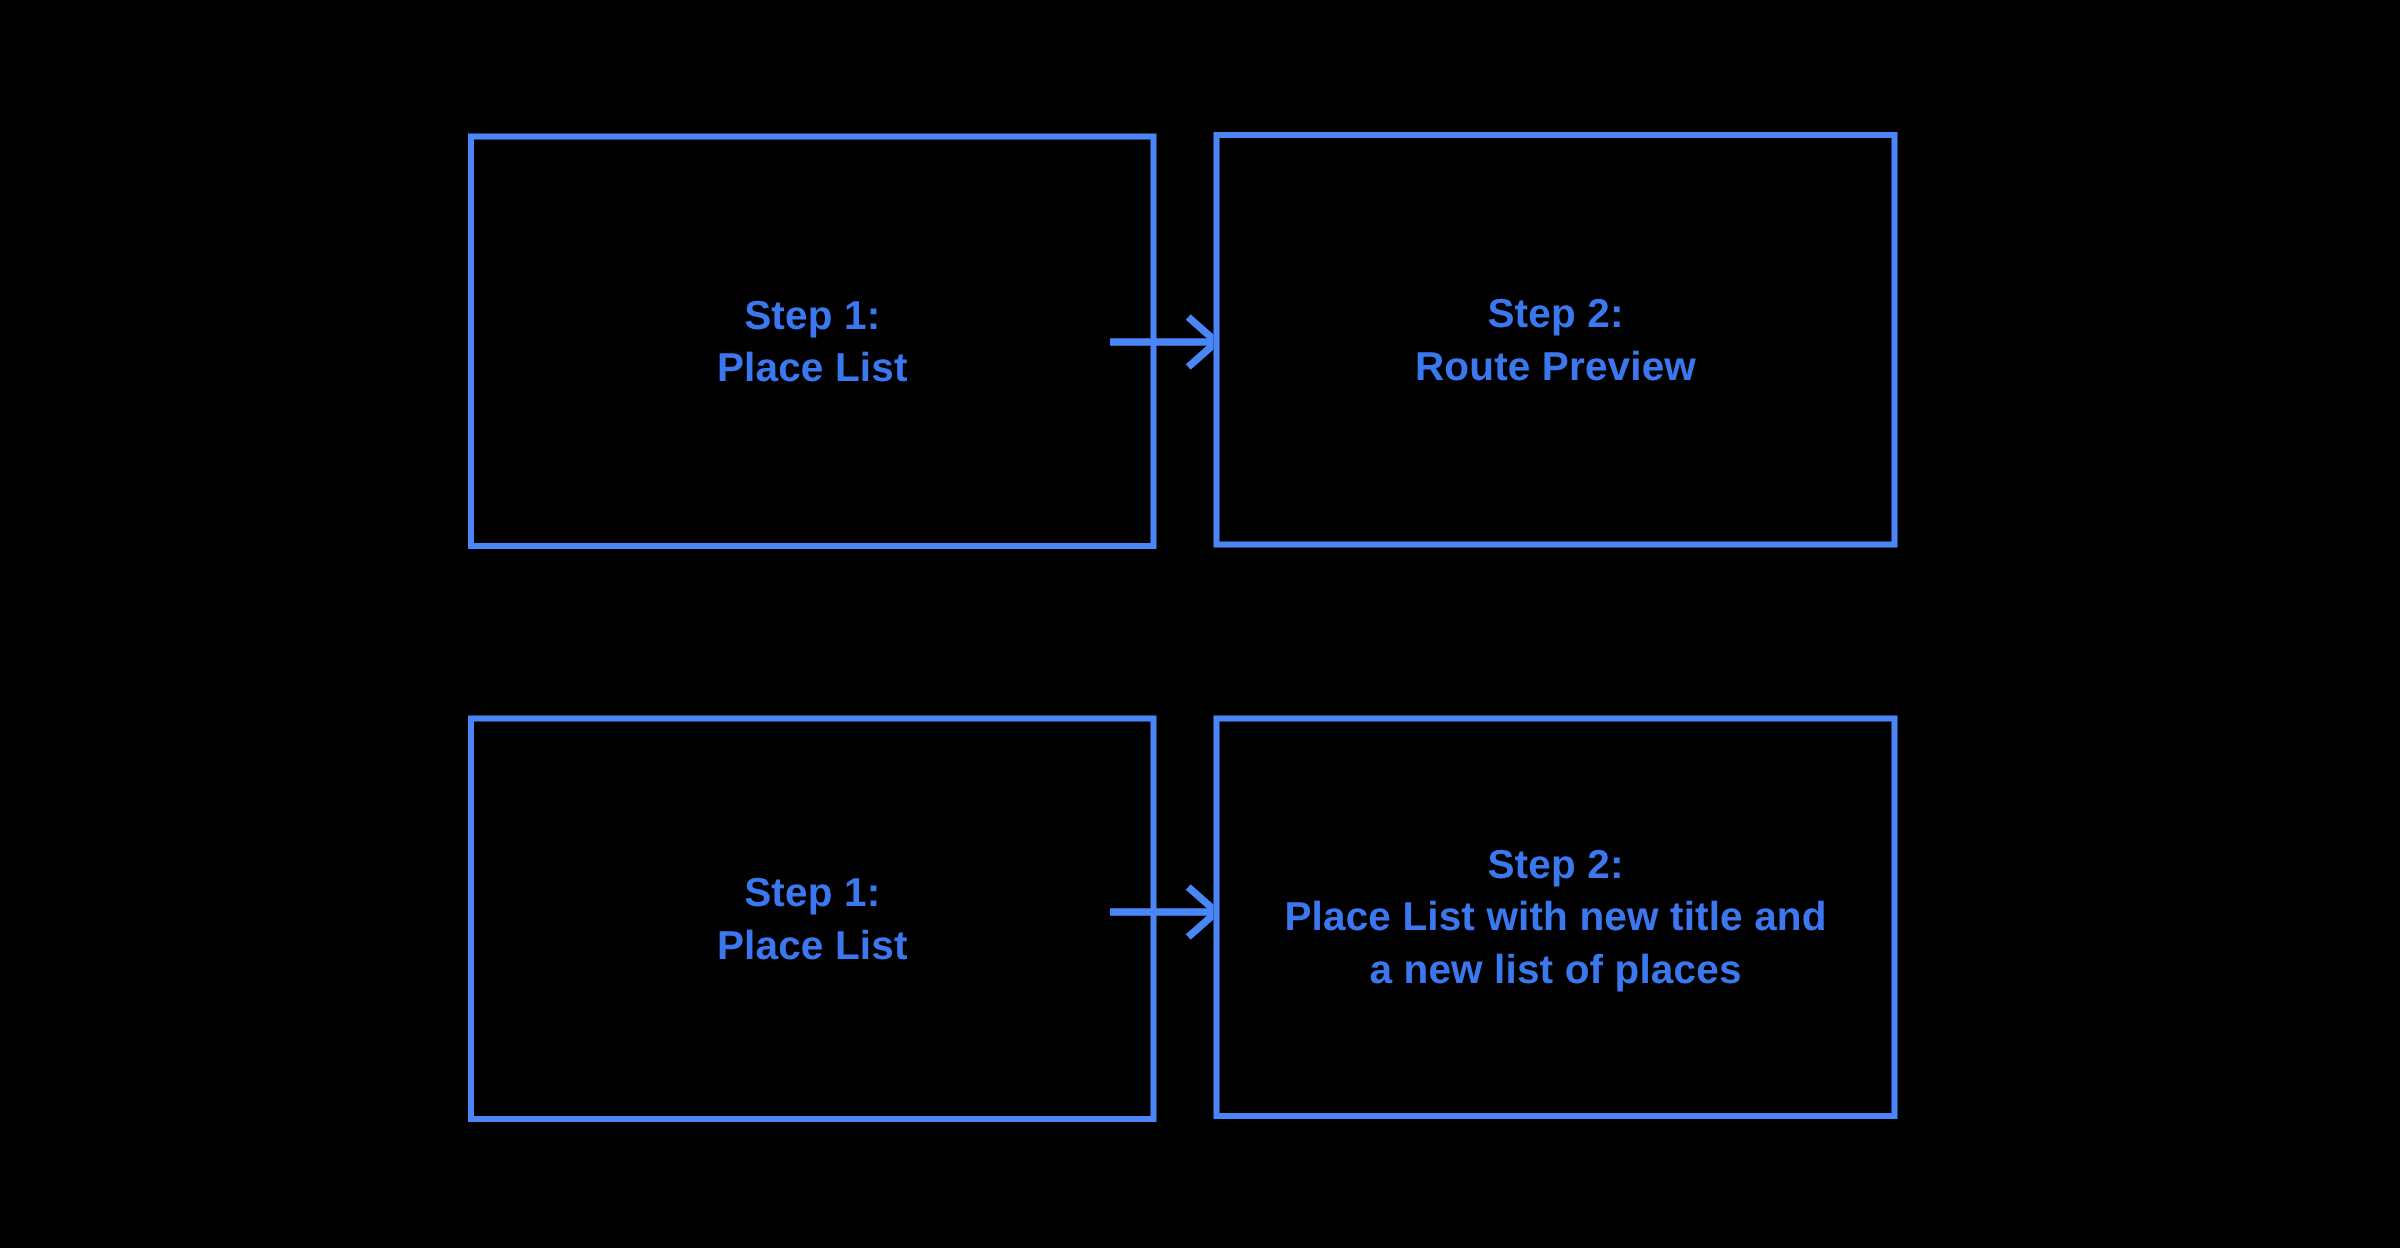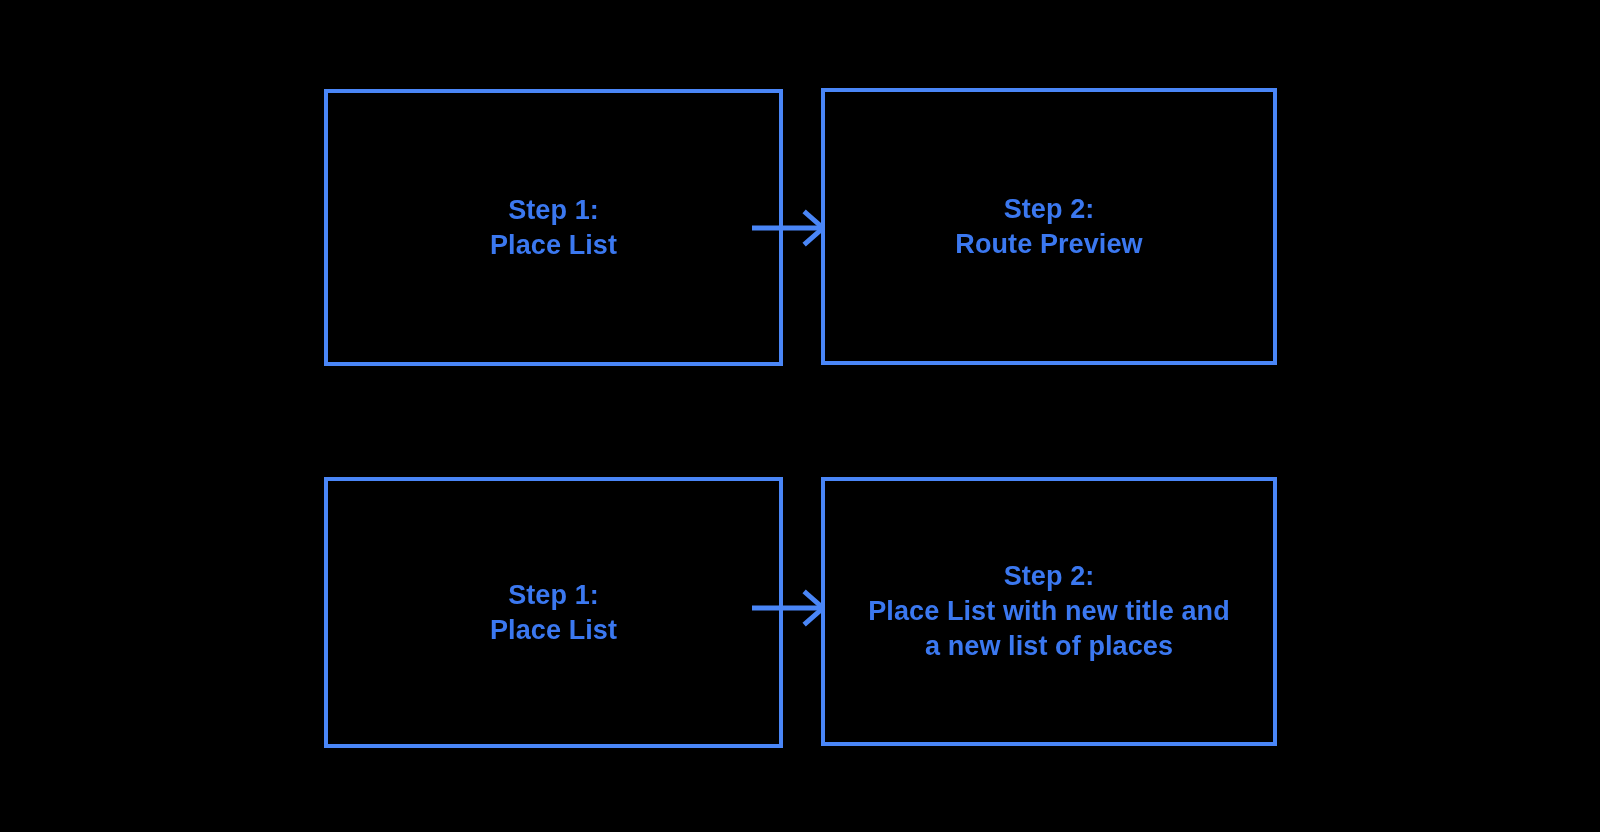--- a/index.html
+++ b/index.html
@@ -15,21 +15,21 @@
     font-family: "Liberation Sans", sans-serif;
   }
   #canvas {
     position: relative;
     width: 1600px;
     height: 832px;
     background: #000000;
   }
   .flow-row {
     position: absolute;
-    left: 16px;
+    left: 4px;
     width: 1333px;
   }
   #flow-row-1 { top: 0px; height: 420px; }
   #flow-row-2 { top: 388px; height: 444px; }
 
   .step-box {
     position: absolute;
     box-sizing: border-box;
     border: 4px solid #4a86f7;
     background: #000000;

